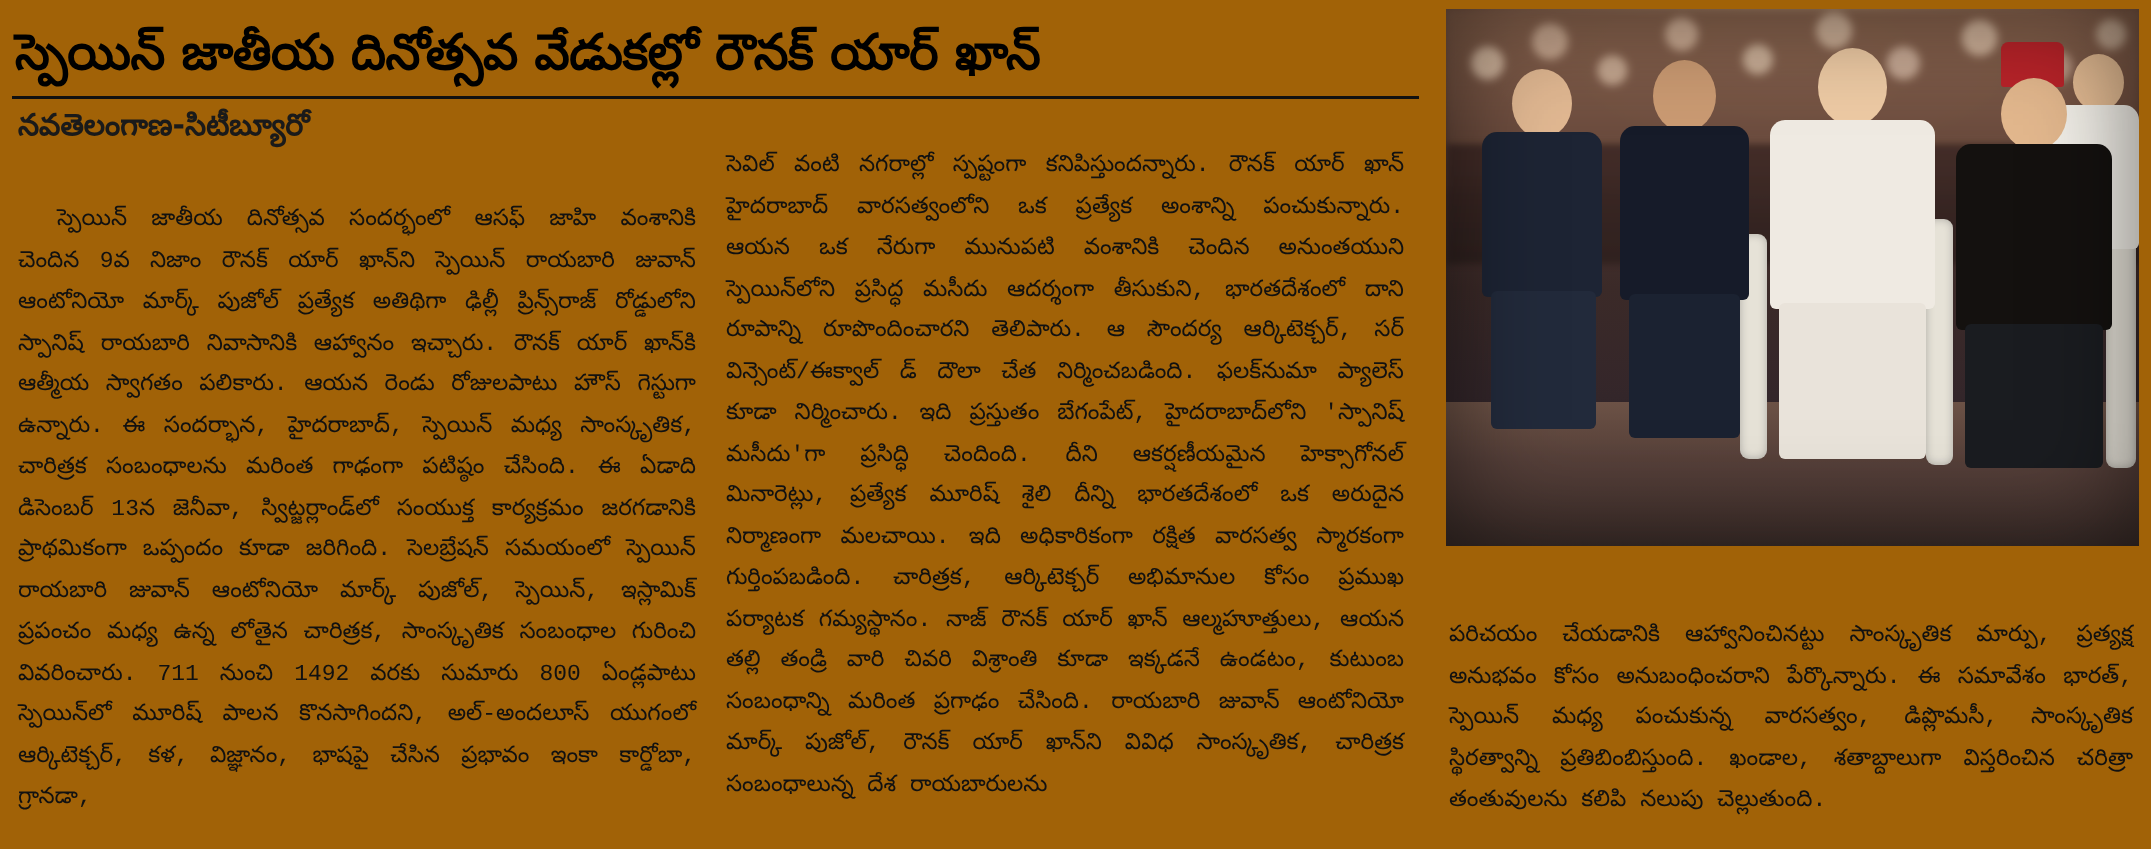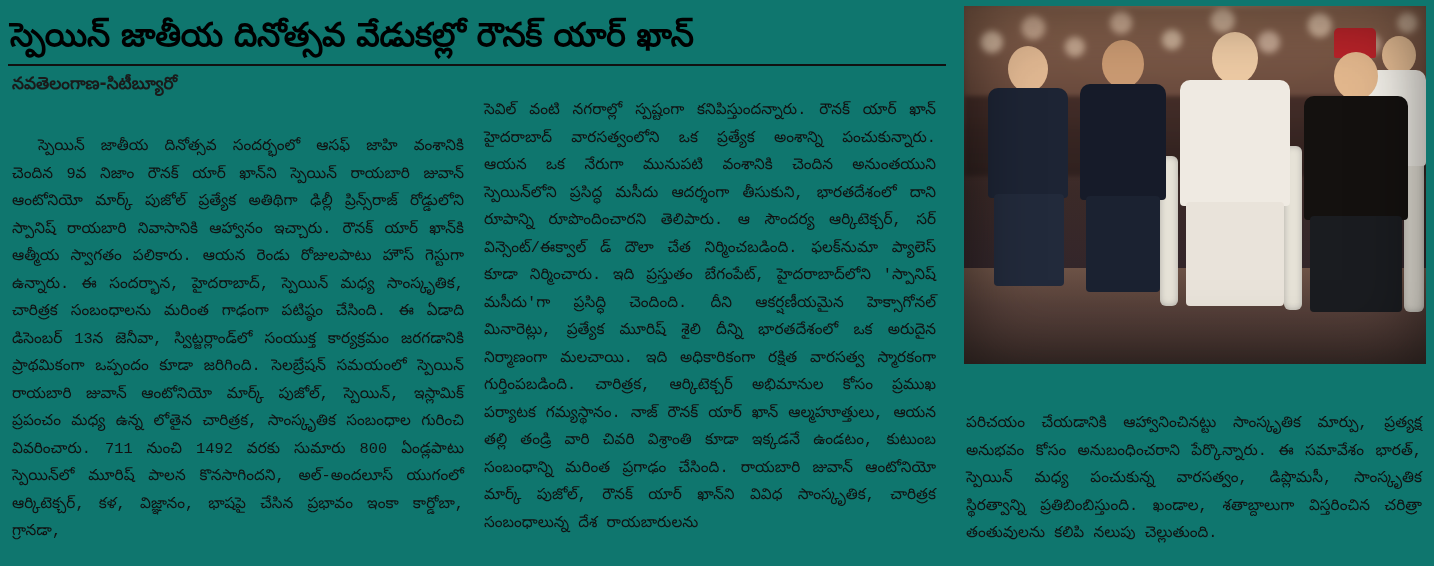--- a/index.html
+++ b/index.html
@@ -11,21 +11,21 @@
     width: 1434px;
     height: 566px;
     font-family: "Liberation Sans", "DejaVu Sans", sans-serif;
     color: #111111;
     overflow: hidden;
   }
   .page {
     position: relative;
     width: 1434px;
     height: 566px;
-    background: #0f766e;
+    background: #a16207;
   }
 
   
   .headline {
     position: absolute;
     left: 10px;
     top: 14px;
     width: 930px;
     font-family: "DejaVu Sans", "Liberation Sans", sans-serif;
     font-weight: bold;
@@ -44,21 +44,21 @@
     background: #111111;
   }
 
   
   .byline {
     position: absolute;
     left: 12px;
     top: 74px;
     font-family: "DejaVu Sans", "Liberation Sans", sans-serif;
     font-weight: bold;
-    font-size: 17px;
+    font-size: 20px;
     line-height: 18px;
     color: #1a1a1a;
   }
 
   
   .col {
     position: absolute;
     font-family: Liberation Mono, monospace;
     font-size: 15.3px;
     line-height: 27.5px;

